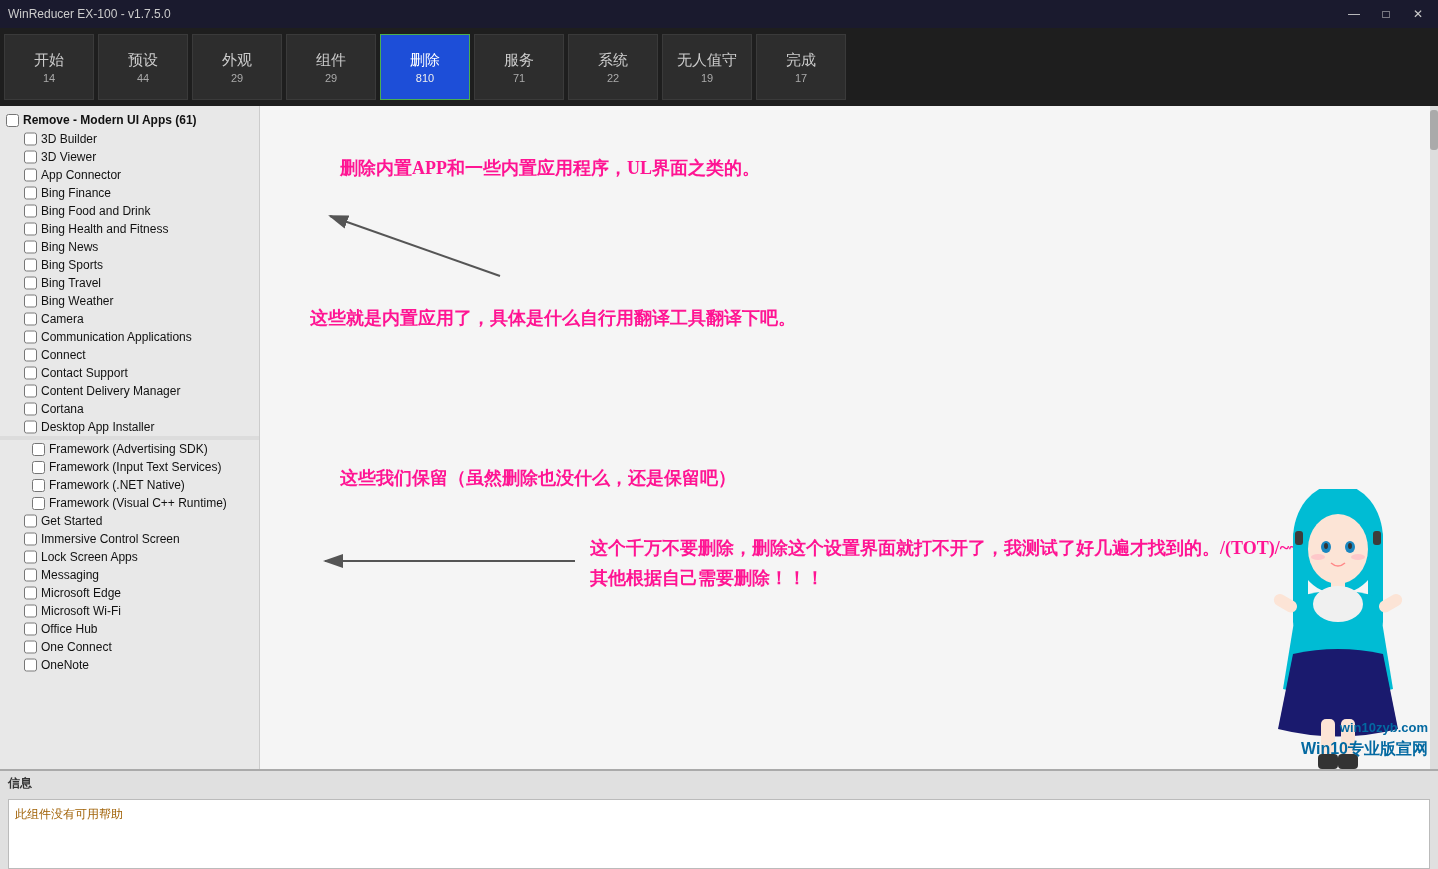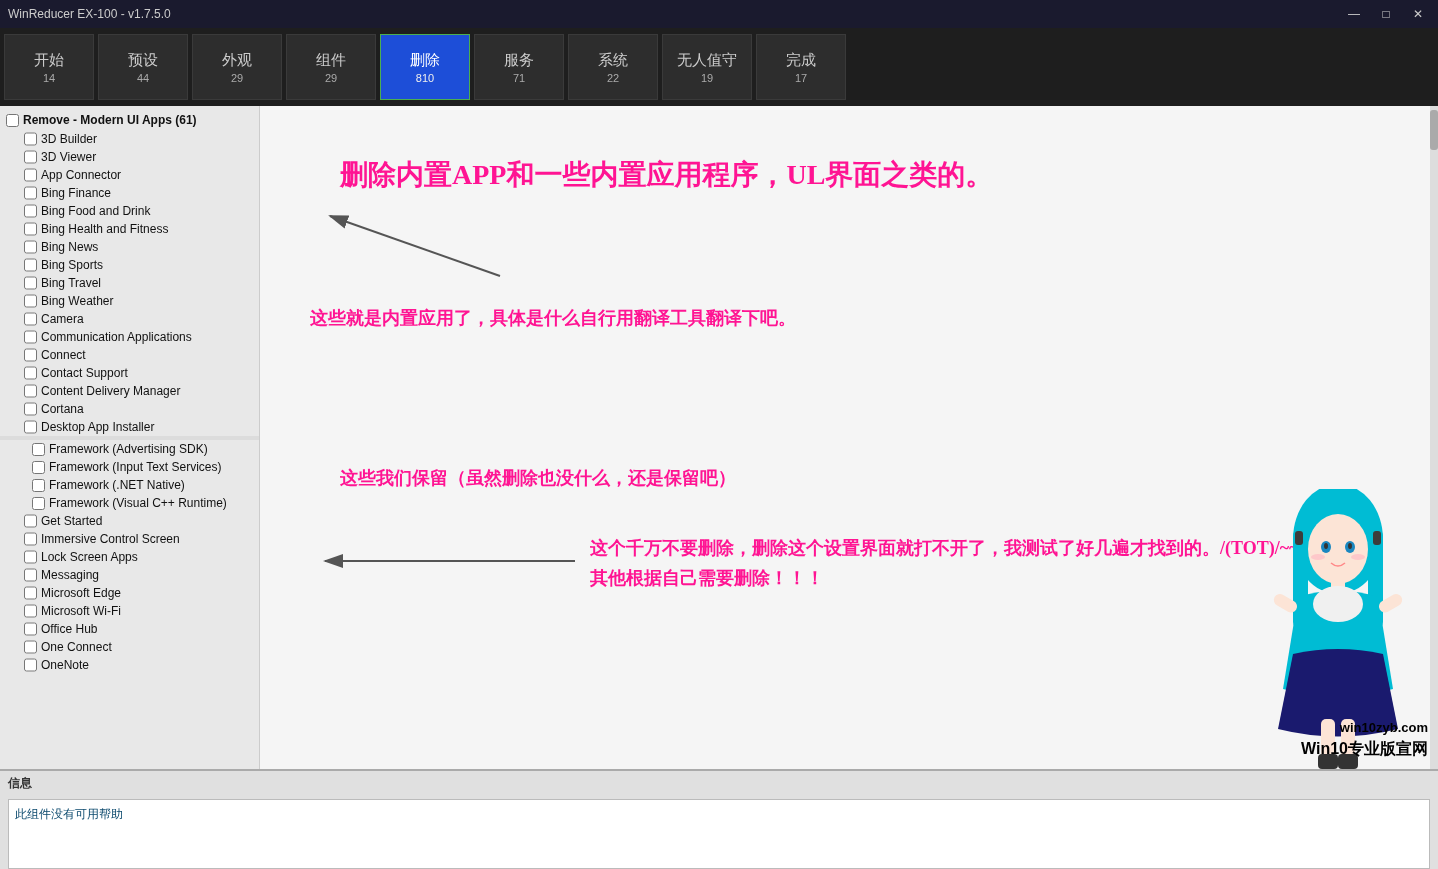--- a/index.html
+++ b/index.html
@@ -134,21 +134,21 @@
       flex: 1;
       background: #f5f5f5;
       position: relative;
       overflow: hidden;
     }
 
     
     .annotation {
       position: absolute;
       color: #ff1493;
-      font-size: 28px;
+      font-size: 18px;
       font-weight: bold;
       font-family: 'KaiTi', 'STKaiti', cursive, 'Microsoft YaHei';
       white-space: nowrap;
       pointer-events: none;
     }
     .annotation.small {
       font-size: 18px;
     }
 
     
@@ -165,21 +165,21 @@
       width: 200px;
       height: 280px;
       pointer-events: none;
     }
 
     
     #watermark {
       position: absolute;
       bottom: 8px;
       right: 10px;
-      color: #000000;
+      color: #0369a1;
       font-size: 13px;
       font-weight: bold;
       pointer-events: none;
       line-height: 1.5;
       text-align: right;
     }
 
     
     #infobar {
       height: 100px;
@@ -191,21 +191,21 @@
       font-size: 12px;
       color: #333;
       margin-bottom: 7px;
       font-weight: bold;
     }
     #infobar .info-content {
       background: #fff;
       border: 1px solid #bbb;
       padding: 6px;
       font-size: 12px;
-      color: #0c4a6e;
+      color: #a16207;
       height: 70px;
     }
 
     
     #tree-pane::-webkit-scrollbar { width: 8px; }
     #tree-pane::-webkit-scrollbar-track { background: #ddd; }
     #tree-pane::-webkit-scrollbar-thumb { background: #aaa; border-radius: 3px; }
 
     .right-scrollbar {
       position: absolute;

